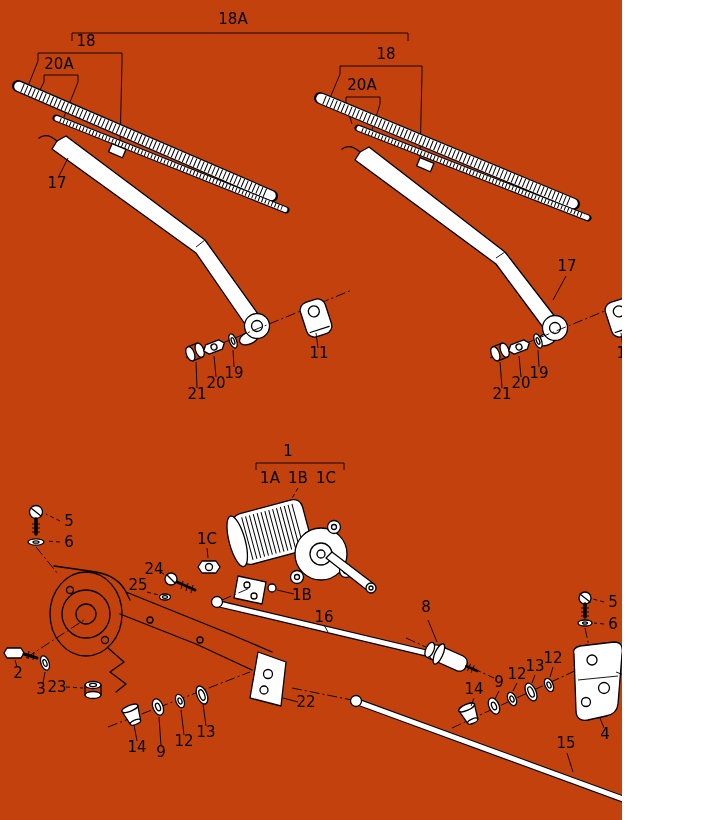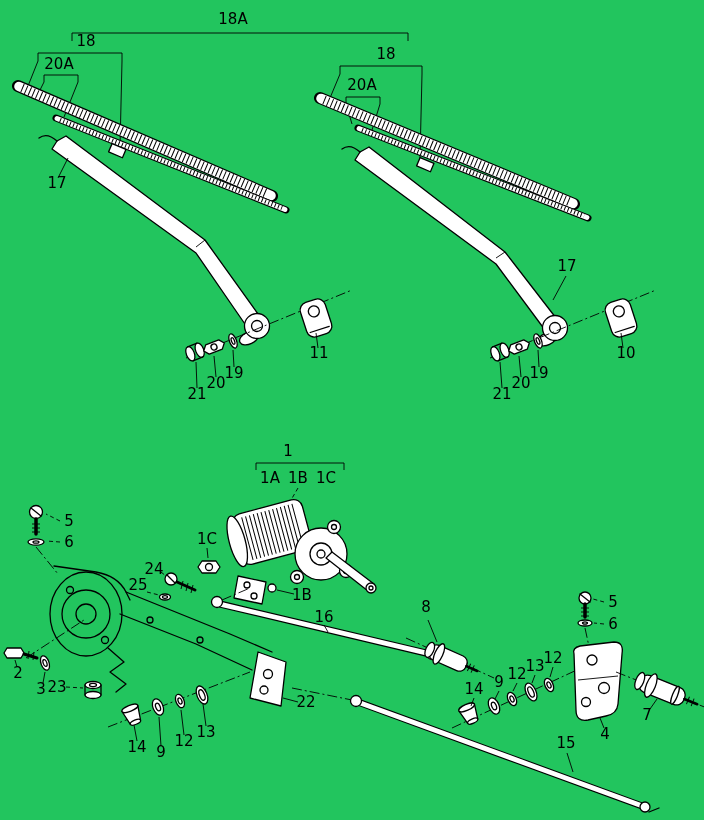--- a/index.html
+++ b/index.html
@@ -1,16 +1,16 @@
 <!DOCTYPE html>
 <html><head>
 <meta charset="utf-8">
 <style>
   html,body{margin:0;padding:0;background:#fff;}
-  .page{width:704px;height:820px;background:#22c55e;position:relative;overflow:hidden;
+  .page{width:622px;height:820px;background:#c2410c;position:relative;overflow:hidden;
         font-family:"DejaVu Sans", sans-serif;text-decoration:underline;}
   svg{display:block;}
   .callout{font-size:15px;fill:#000;font-family:"DejaVu Sans", sans-serif;}
   .s    {stroke:#000;fill:none;stroke-width:1.3;stroke-linecap:round;stroke-linejoin:round;}
   .sw   {stroke:#000;fill:#fff;stroke-width:1.3;stroke-linejoin:round;}
   .thin {stroke:#000;fill:none;stroke-width:0.9;}
   .lead {stroke:#000;fill:none;stroke-width:0.9;}
   .leadd{stroke:#000;fill:none;stroke-width:0.9;stroke-dasharray:4 3;}
   .dd   {stroke:#000;fill:none;stroke-width:0.9;stroke-dasharray:10 3 2 3;}
   .band-o{stroke:#000;stroke-linecap:round;fill:none;}

